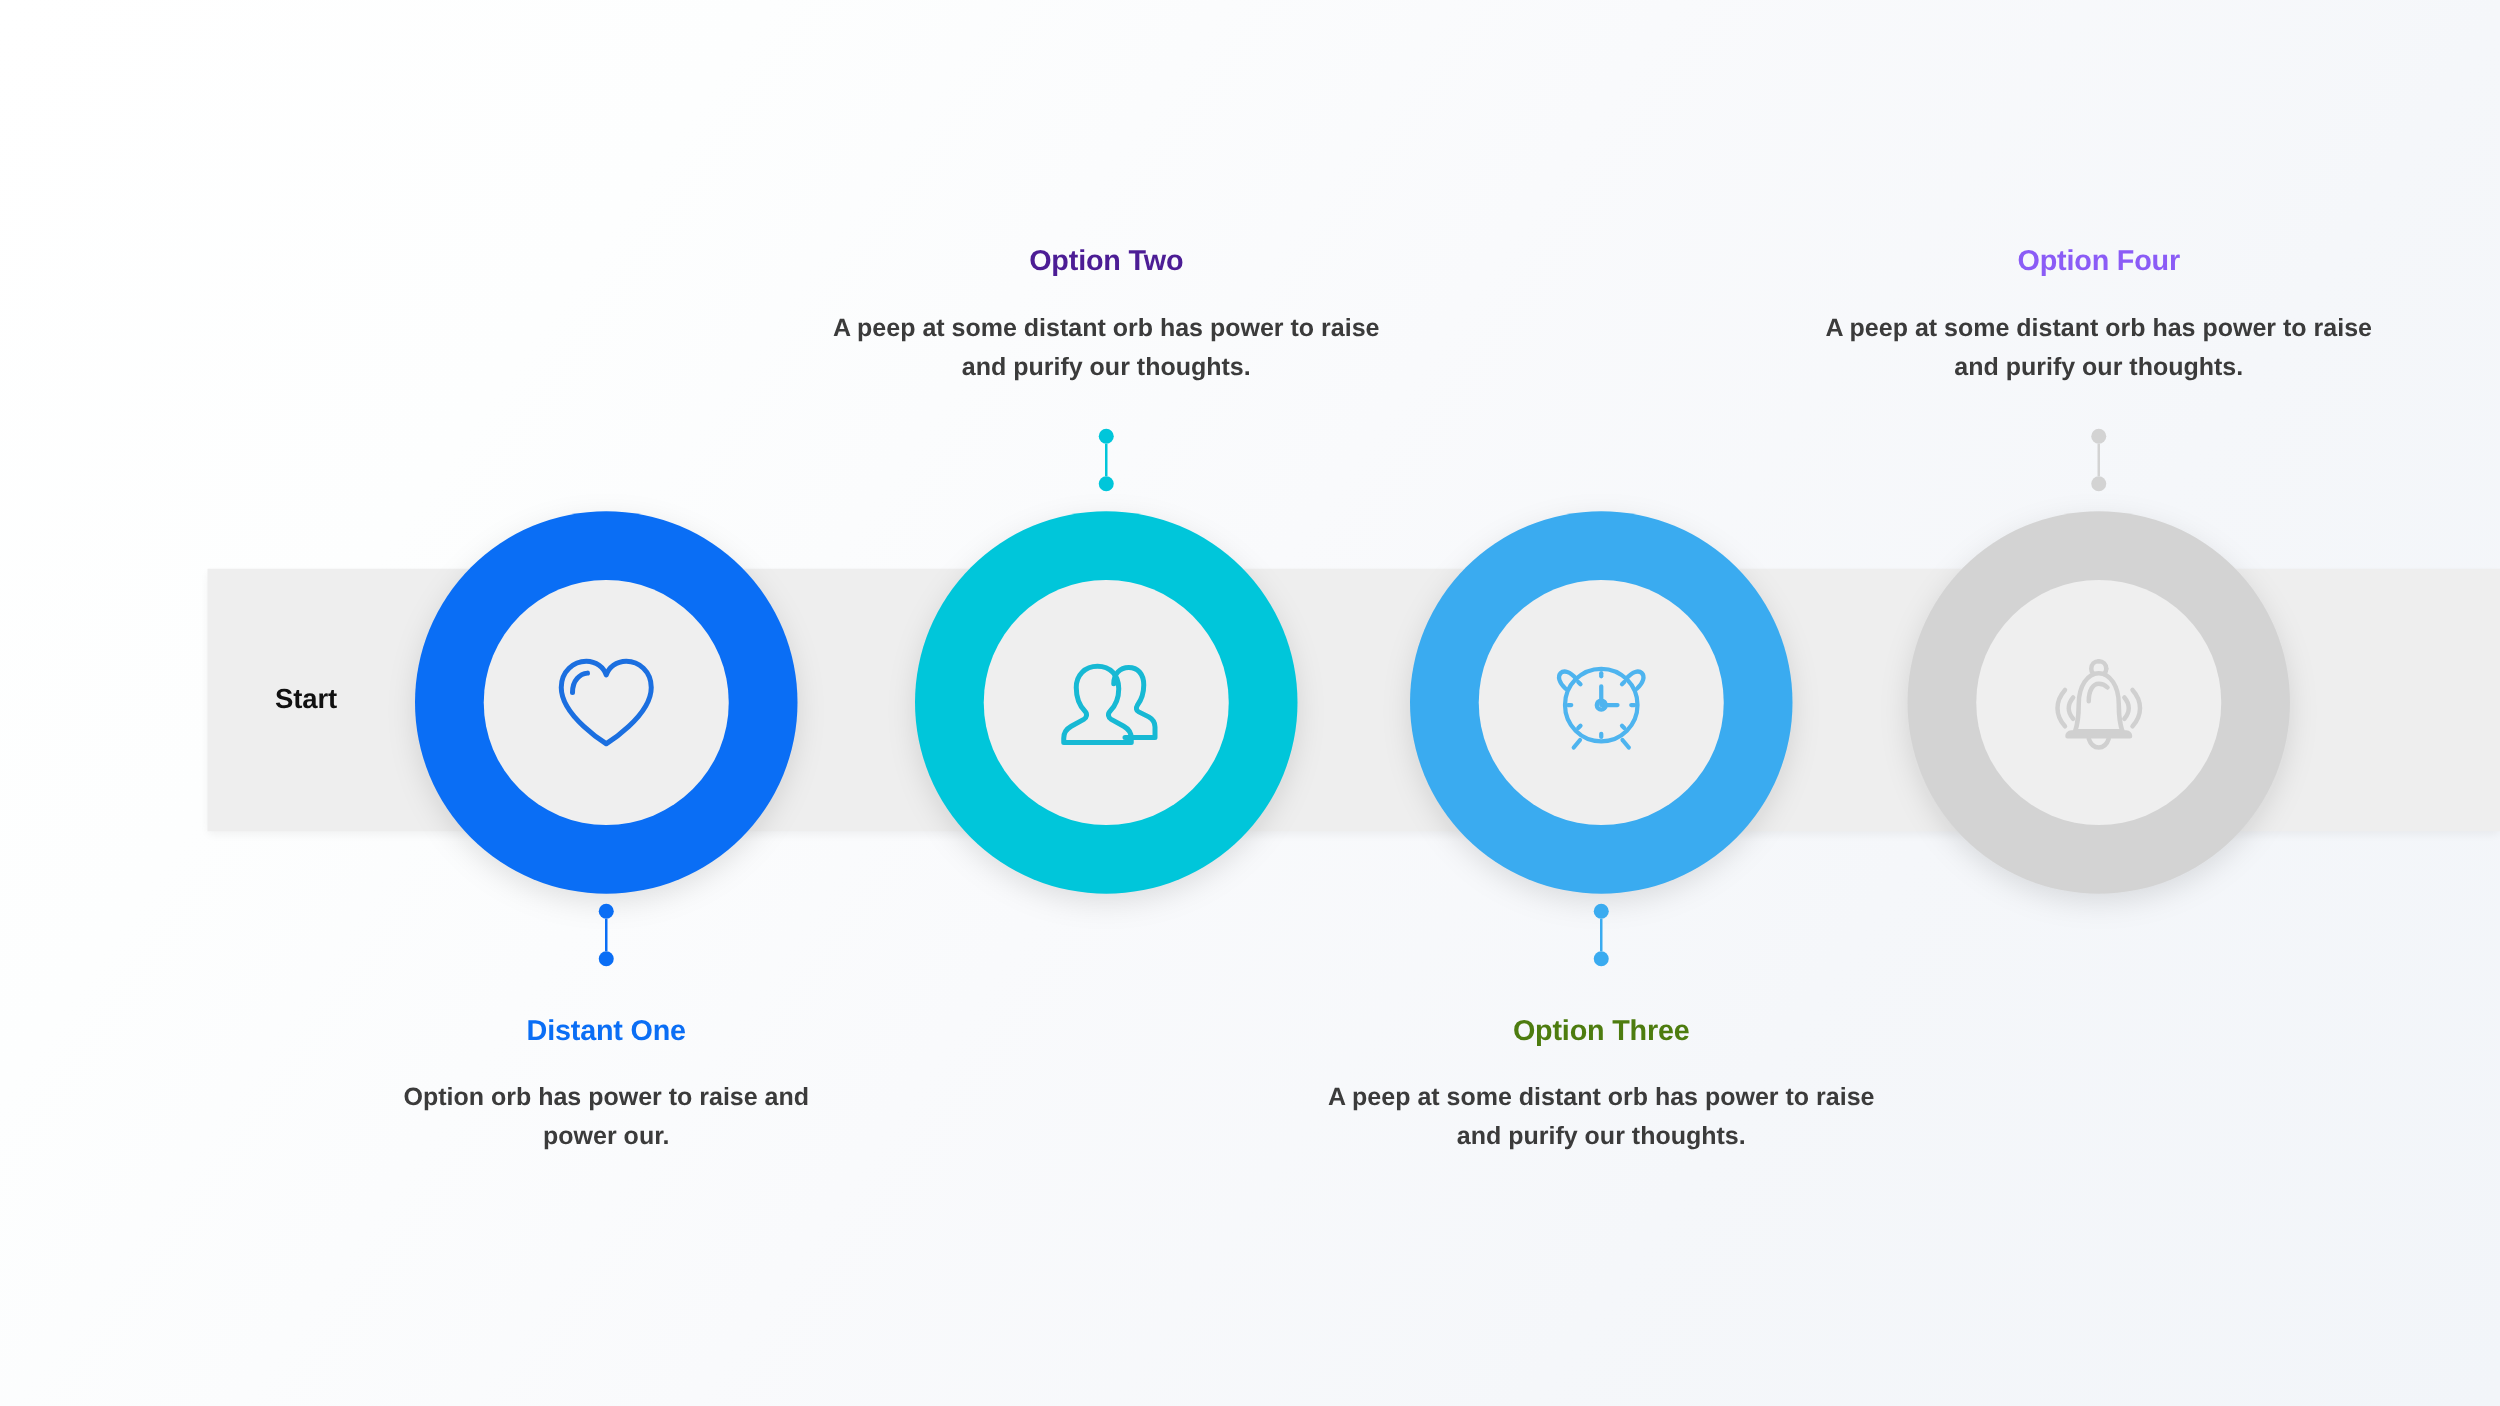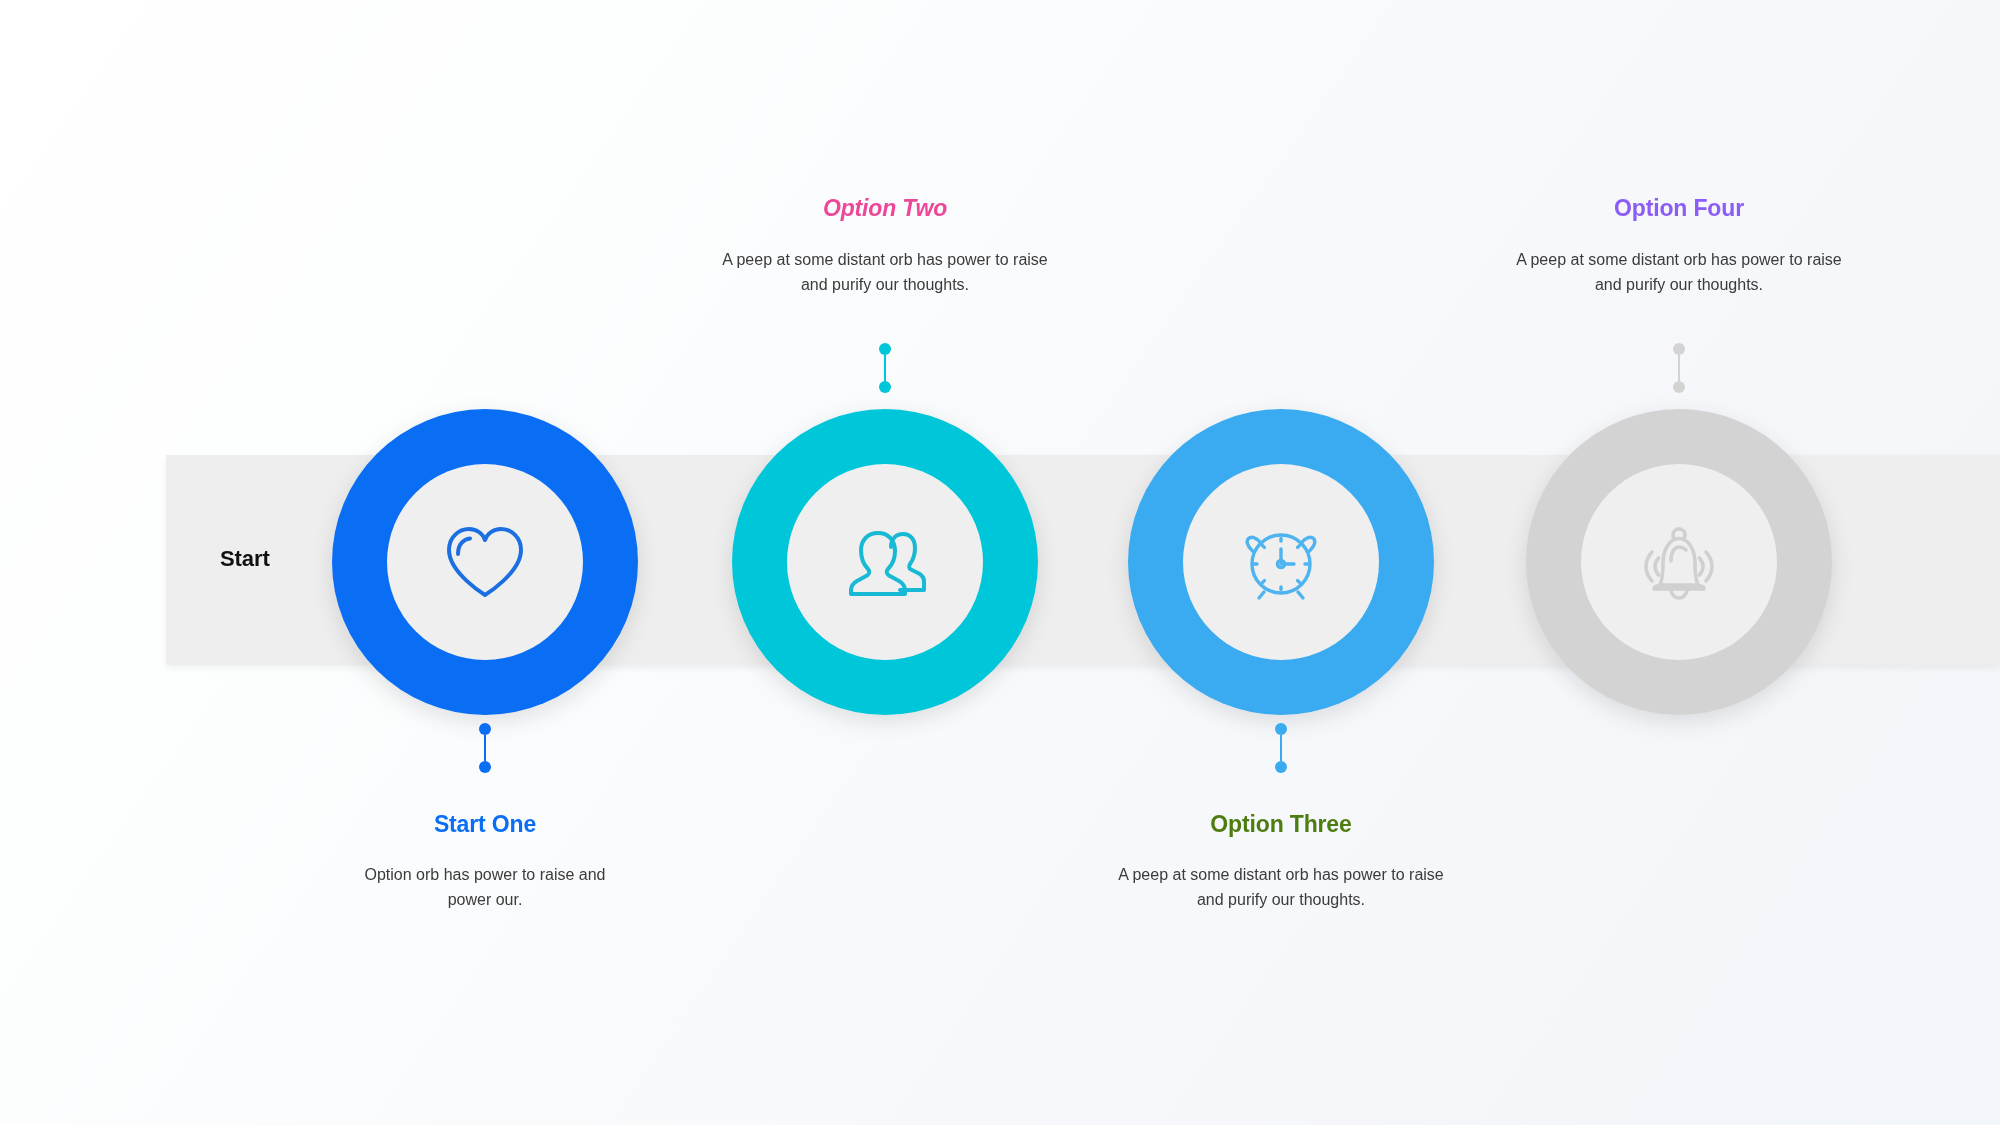--- a/index.html
+++ b/index.html
@@ -92,24 +92,25 @@
     text-align: center;
   }
   .caption .title {
     font-size: 23px;
     font-weight: bold;
     letter-spacing: -0.15px;
     margin: 0 0 26px 0;
     line-height: 1.1;
   }
   .caption .desc {
-    font-size: 16px;
+    font-size: 20px;
     color: #3b3b3b;
     line-height: 1.55;
     margin: 0;
+    font-weight: bold;
   }
   .caption.top .title { margin-bottom: 27px; }
 </style>
 </head>
 <body>
 
 <div class="band"></div>
 
 <div class="start-label">Start</div>
 
@@ -124,21 +125,21 @@
       </span>
     </div>
   </div>
 </div>
 <div class="connector" id="conn-0" style="left: 478.5px; top: 723px; height: 50px;">
   <span class="conn-dot" style="background: rgb(10, 110, 245);"></span>
   <span class="conn-line" style="background: rgb(10, 110, 245);"></span>
   <span class="conn-dot" style="background: rgb(10, 110, 245);"></span>
 </div>
 <div class="caption bottom" id="cap-0" style="left: 265px; top: 812px;">
-  <p class="title" id="title-0" style="color: rgb(10, 110, 245);">Start One</p>
+  <p class="title" id="title-0" style="color: rgb(10, 110, 245);">Distant One</p>
   <p class="desc">
     <span>Option orb has power to raise and</span><br>
     <span>power our.</span>
   </p>
 </div>
 
 <div class="node" id="node-1" style="left: 732px;">
   <div class="ring" id="ring-1" style="background: rgb(0, 198, 218);">
     <div class="inner">
       <span>
@@ -149,21 +150,21 @@
       </span>
     </div>
   </div>
 </div>
 <div class="connector" id="conn-1" style="left: 878.5px; top: 343px; height: 50px;">
   <span class="conn-dot" style="background: rgb(0, 198, 218);"></span>
   <span class="conn-line" style="background: rgb(0, 198, 218);"></span>
   <span class="conn-dot" style="background: rgb(0, 198, 218);"></span>
 </div>
 <div class="caption top" id="cap-1" style="left: 665px; top: 196px;">
-  <p class="title" id="title-1" style="color: #ec4899; font-style: italic;">Option Two</p>
+  <p class="title" id="title-1" style="color: #4c1d95;">Option Two</p>
   <p class="desc">
     <span>A peep at some distant orb has power to raise</span><br>
     <span>and purify our thoughts.</span>
   </p>
 </div>
 
 <div class="node" id="node-2" style="left: 1128px;">
   <div class="ring" id="ring-2" style="background: rgb(58, 171, 240);">
     <div class="inner">
       <span>

